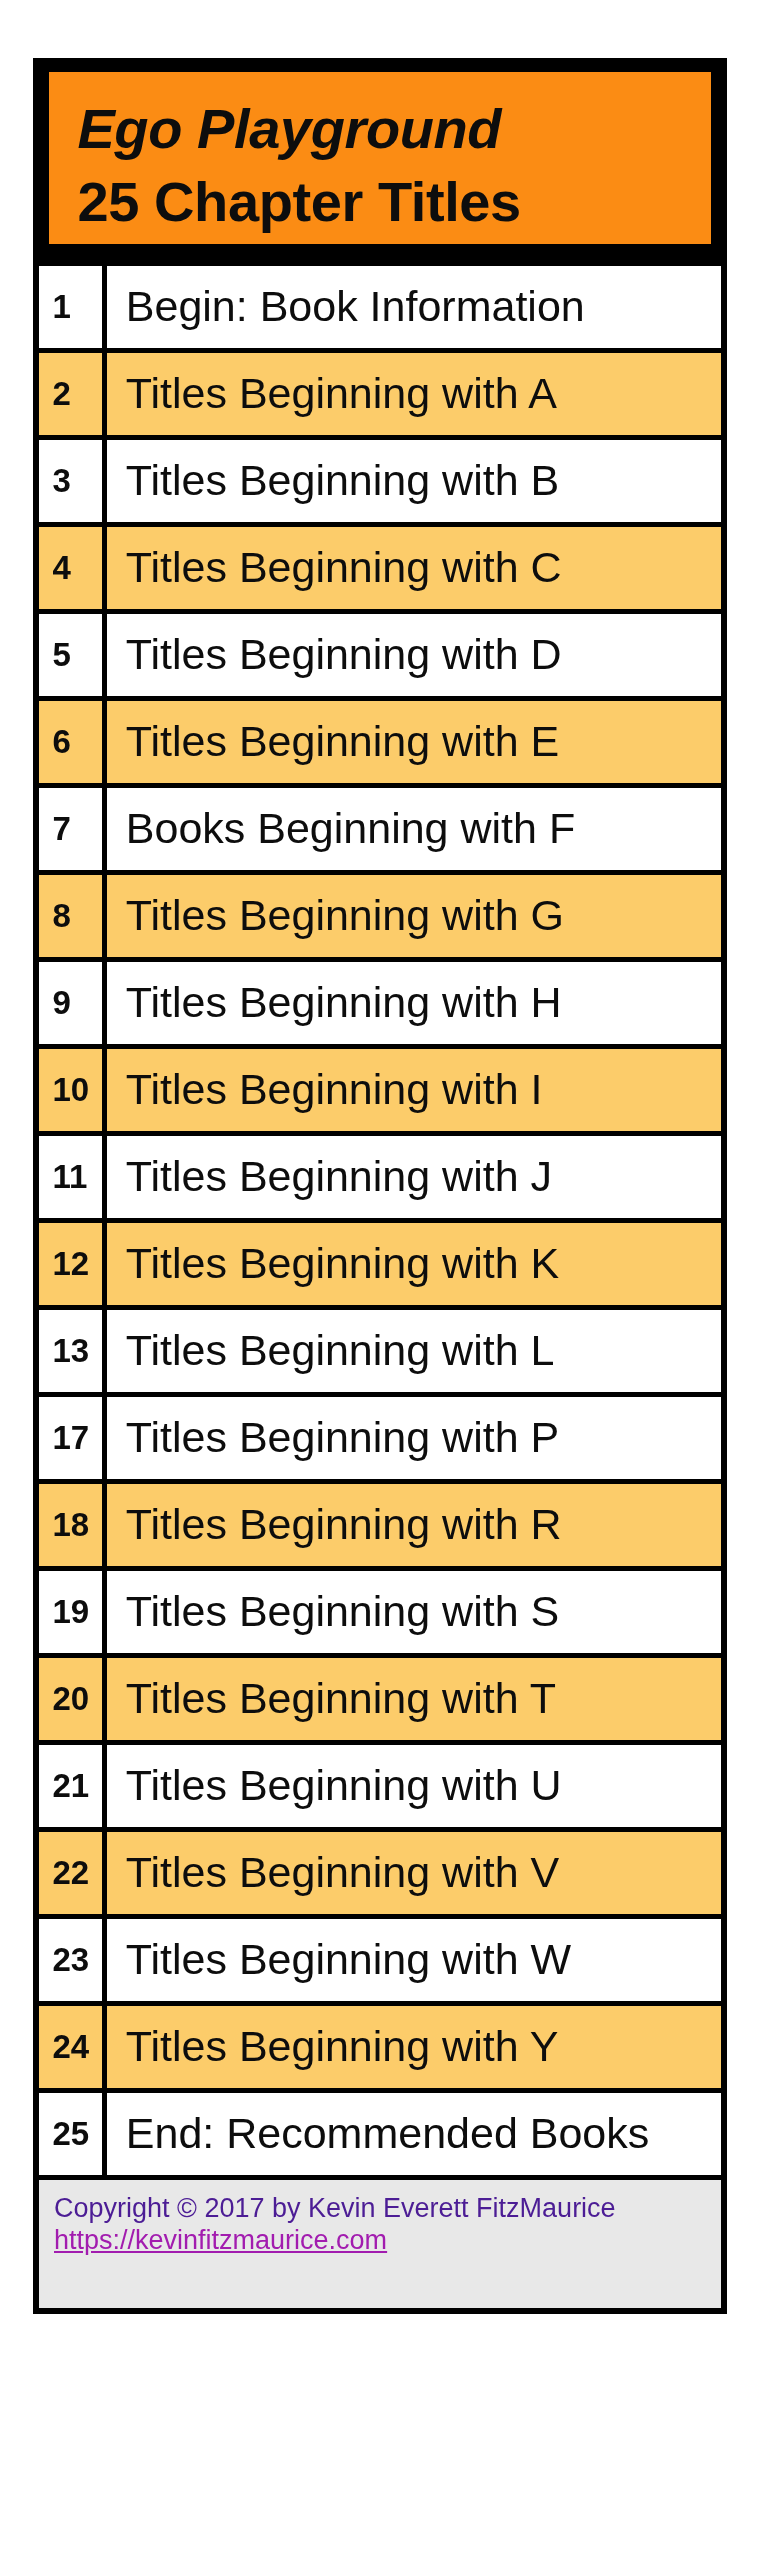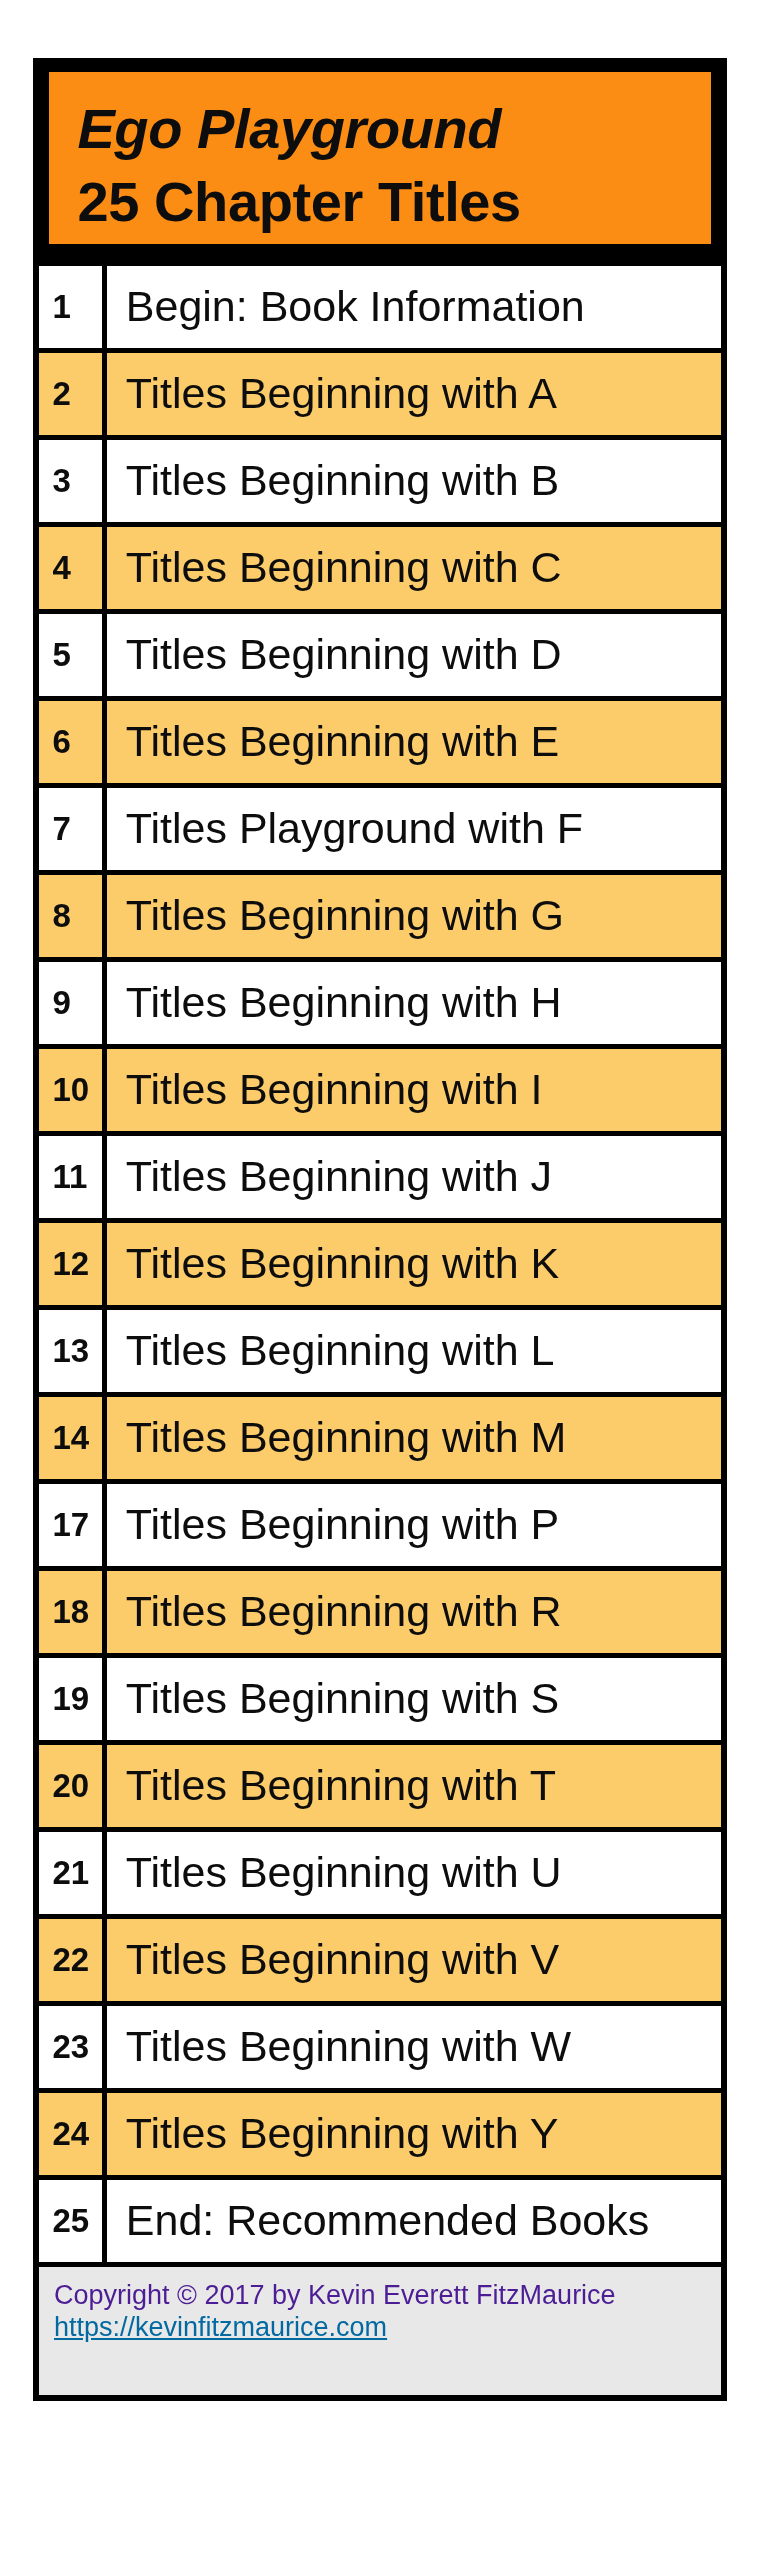--- a/index.html
+++ b/index.html
@@ -113,21 +113,21 @@
     height: 101px;
   }
   .footer-copy {
     font-size: 27px;
     color: #4c1d95;
     line-height: 1.22;
     white-space: nowrap;
   }
   .footer-url {
     font-size: 27px;
-    color: #0369a1;
+    color: #a21caf;
     line-height: 1.22;
     text-decoration: underline;
     white-space: nowrap;
     display: inline-block;
   }
 </style>
 </head>
 <body>
 
 <div class="page">
@@ -160,21 +160,21 @@
         <tr class="row">
           <td class="num-cell">5</td>
           <td class="title-cell">Titles Beginning with D</td>
         </tr>
         <tr class="row shaded">
           <td class="num-cell">6</td>
           <td class="title-cell">Titles Beginning with E</td>
         </tr>
         <tr class="row">
           <td class="num-cell">7</td>
-          <td class="title-cell">Titles Playground with F</td>
+          <td class="title-cell">Books Beginning with F</td>
         </tr>
         <tr class="row shaded">
           <td class="num-cell">8</td>
           <td class="title-cell">Titles Beginning with G</td>
         </tr>
         <tr class="row">
           <td class="num-cell">9</td>
           <td class="title-cell">Titles Beginning with H</td>
         </tr>
         <tr class="row shaded">
@@ -185,24 +185,20 @@
           <td class="num-cell">11</td>
           <td class="title-cell">Titles Beginning with J</td>
         </tr>
         <tr class="row shaded">
           <td class="num-cell">12</td>
           <td class="title-cell">Titles Beginning with K</td>
         </tr>
         <tr class="row">
           <td class="num-cell">13</td>
           <td class="title-cell">Titles Beginning with L</td>
-        </tr>
-        <tr class="row shaded">
-          <td class="num-cell">14</td>
-          <td class="title-cell">Titles Beginning with M</td>
         </tr>
         <tr class="row">
           <td class="num-cell">17</td>
           <td class="title-cell">Titles Beginning with P</td>
         </tr>
         <tr class="row shaded">
           <td class="num-cell">18</td>
           <td class="title-cell">Titles Beginning with R</td>
         </tr>
         <tr class="row">

